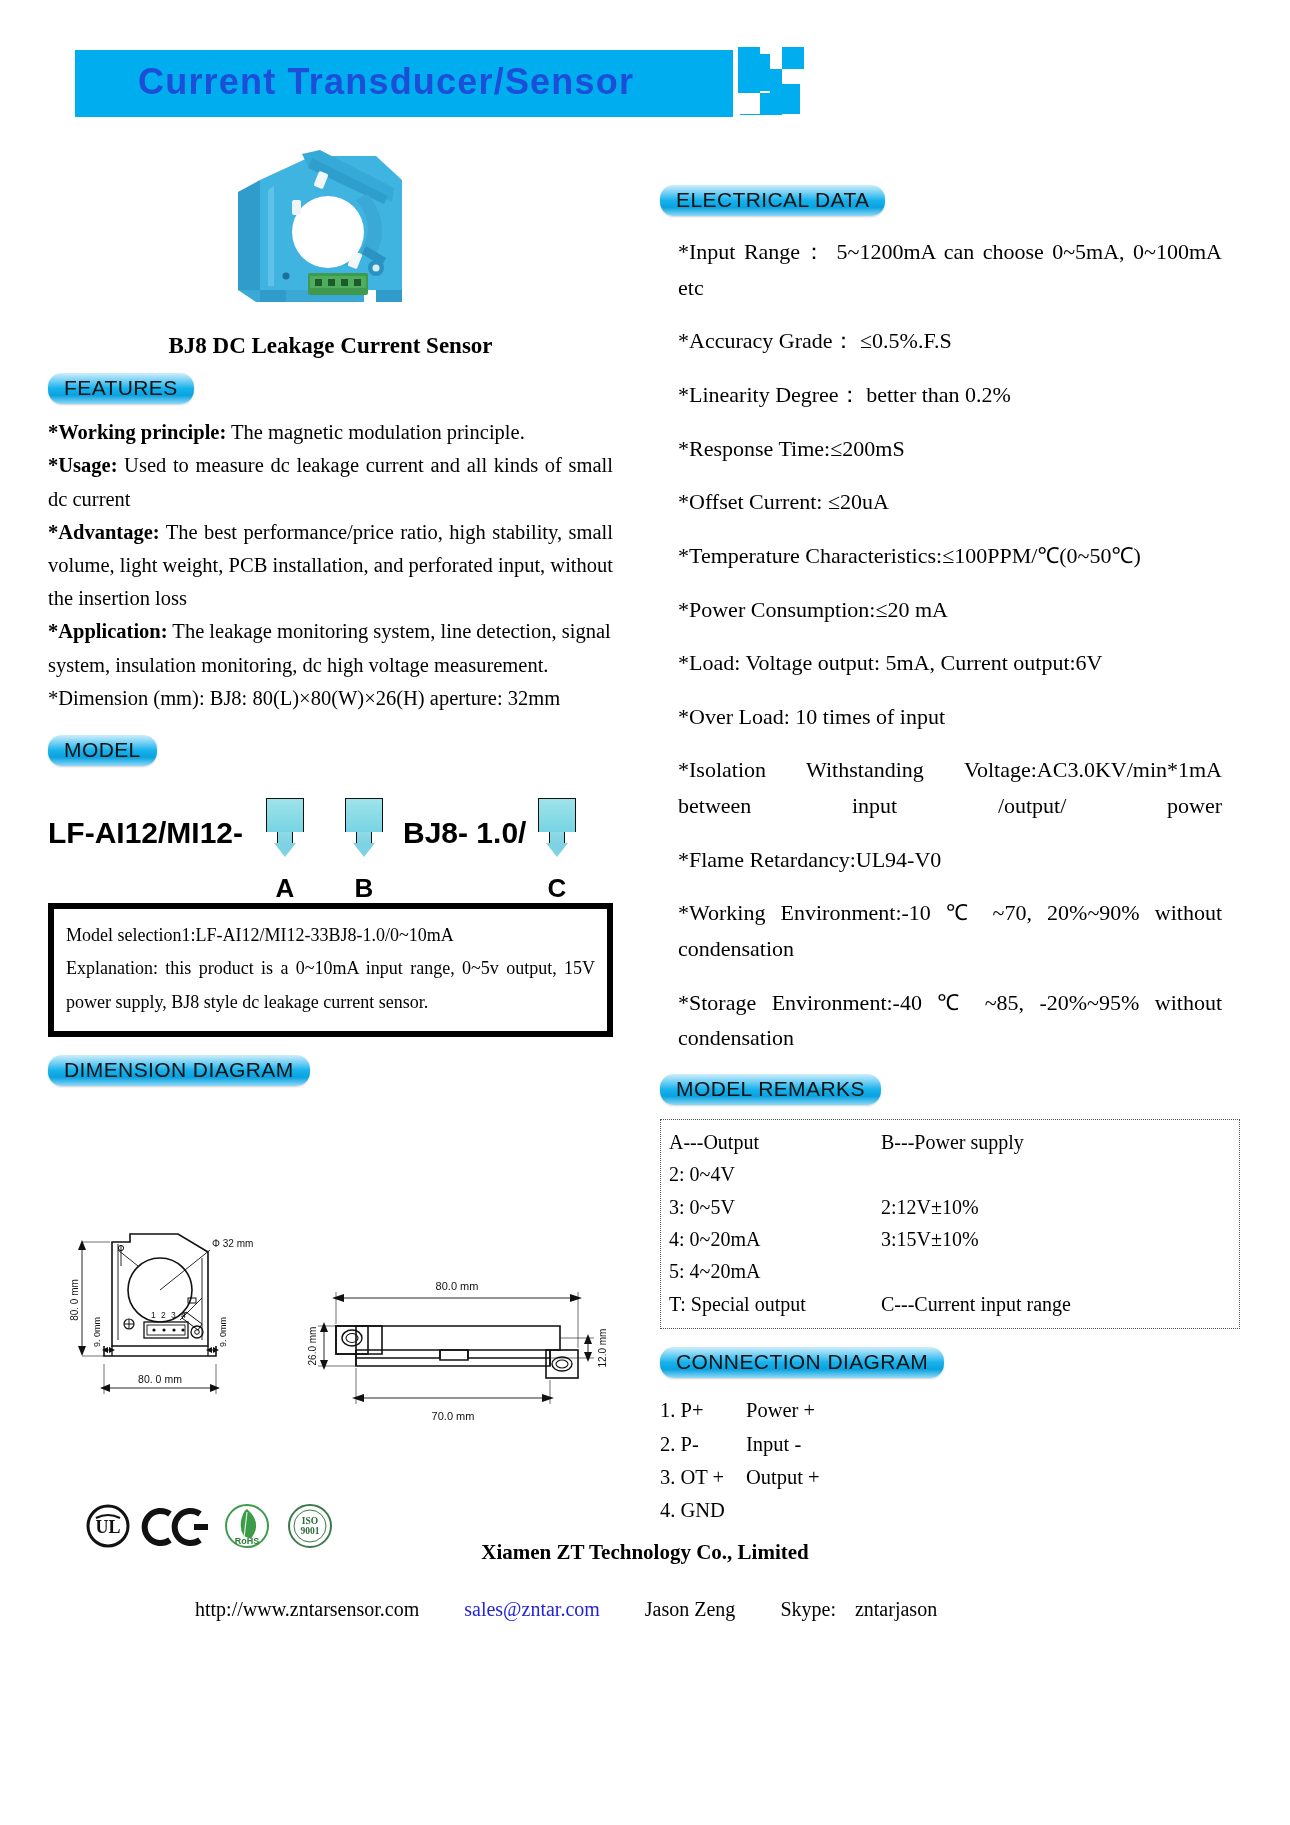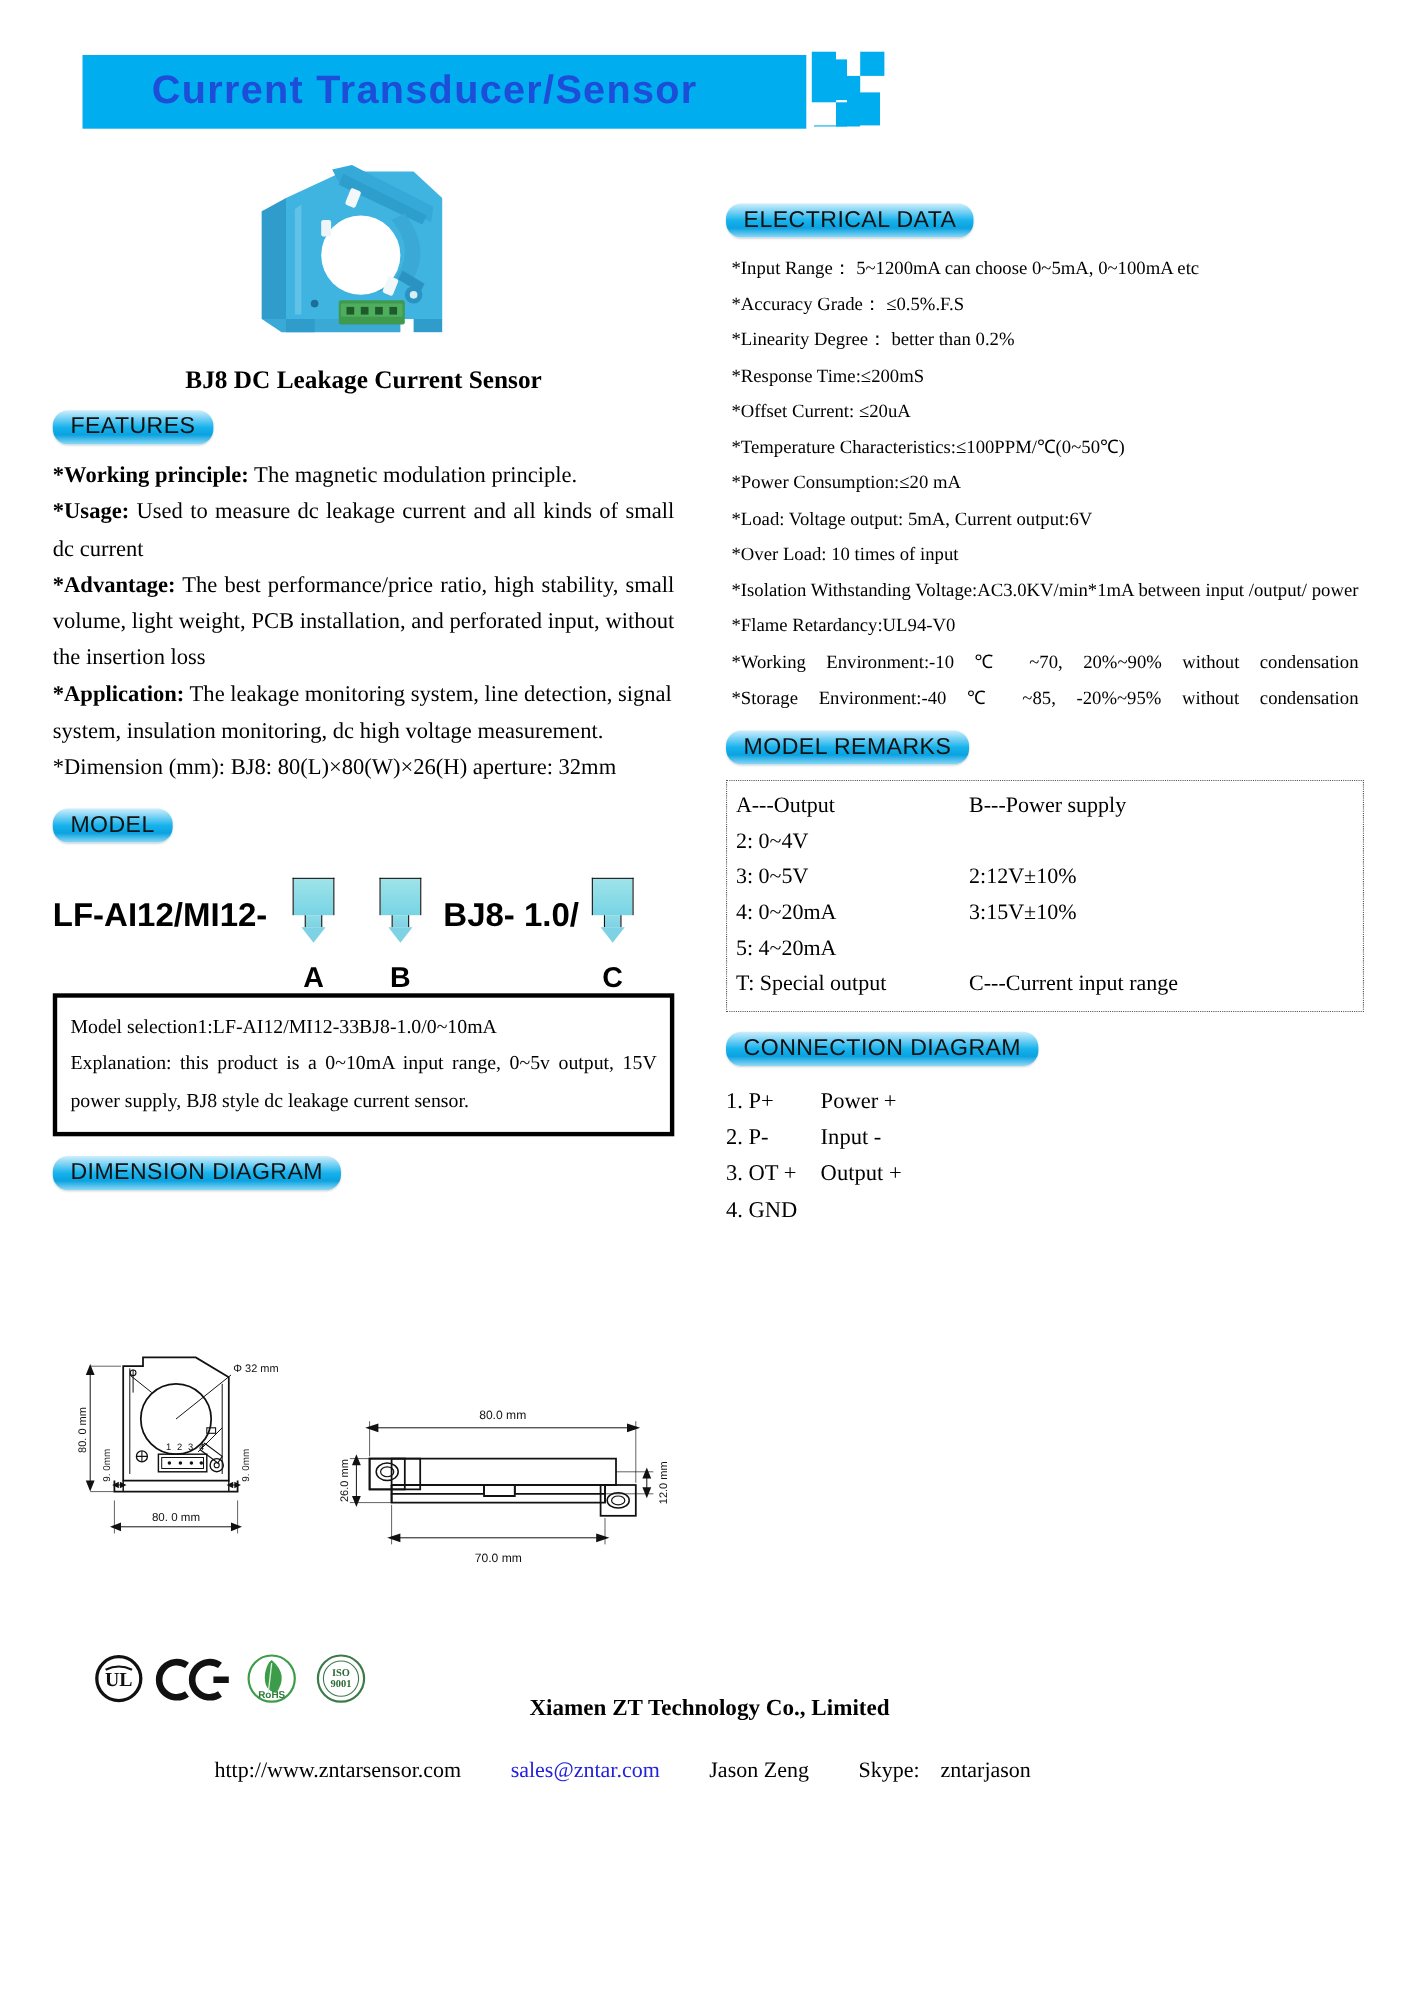--- a/index.html
+++ b/index.html
@@ -86,22 +86,22 @@
     font-size: 20.5px;
     line-height: 1.62;
     text-align: justify;
     margin-top: 12px;
   }
   .body-text p { margin: 0; }
   .body-text b { font-weight: bold; }
 
   .spec-list { margin-top: 14px; }
   .spec-list p {
-    margin: 5px;
-    font-size: 17px;
+    margin: 18px;
+    font-size: 22px;
     line-height: 1.62;
     text-align: justify;
   }
   .spec-list p.just { text-align: justify; text-align-last: justify; }
 
   
   .model-row {
     position: relative;
     height: 105px;
     margin-top: 22px;
@@ -154,21 +154,21 @@
     top: 85px;
     font-family: "Liberation Sans", sans-serif;
     font-weight: bold;
     font-size: 26px;
     width: 38px;
     text-align: center;
   }
 
   
   .explain-box {
-    border: 4px solid #000000;
+    border: 6px solid #000000;
     padding: 10px 12px 12px 12px;
     margin-top: 10px;
     font-size: 18px;
     line-height: 1.85;
   }
   .explain-box p { margin: 0; }
   .explain-box p.just { text-align: justify; text-align-last: justify; }
 
   
   .remarks-box {

